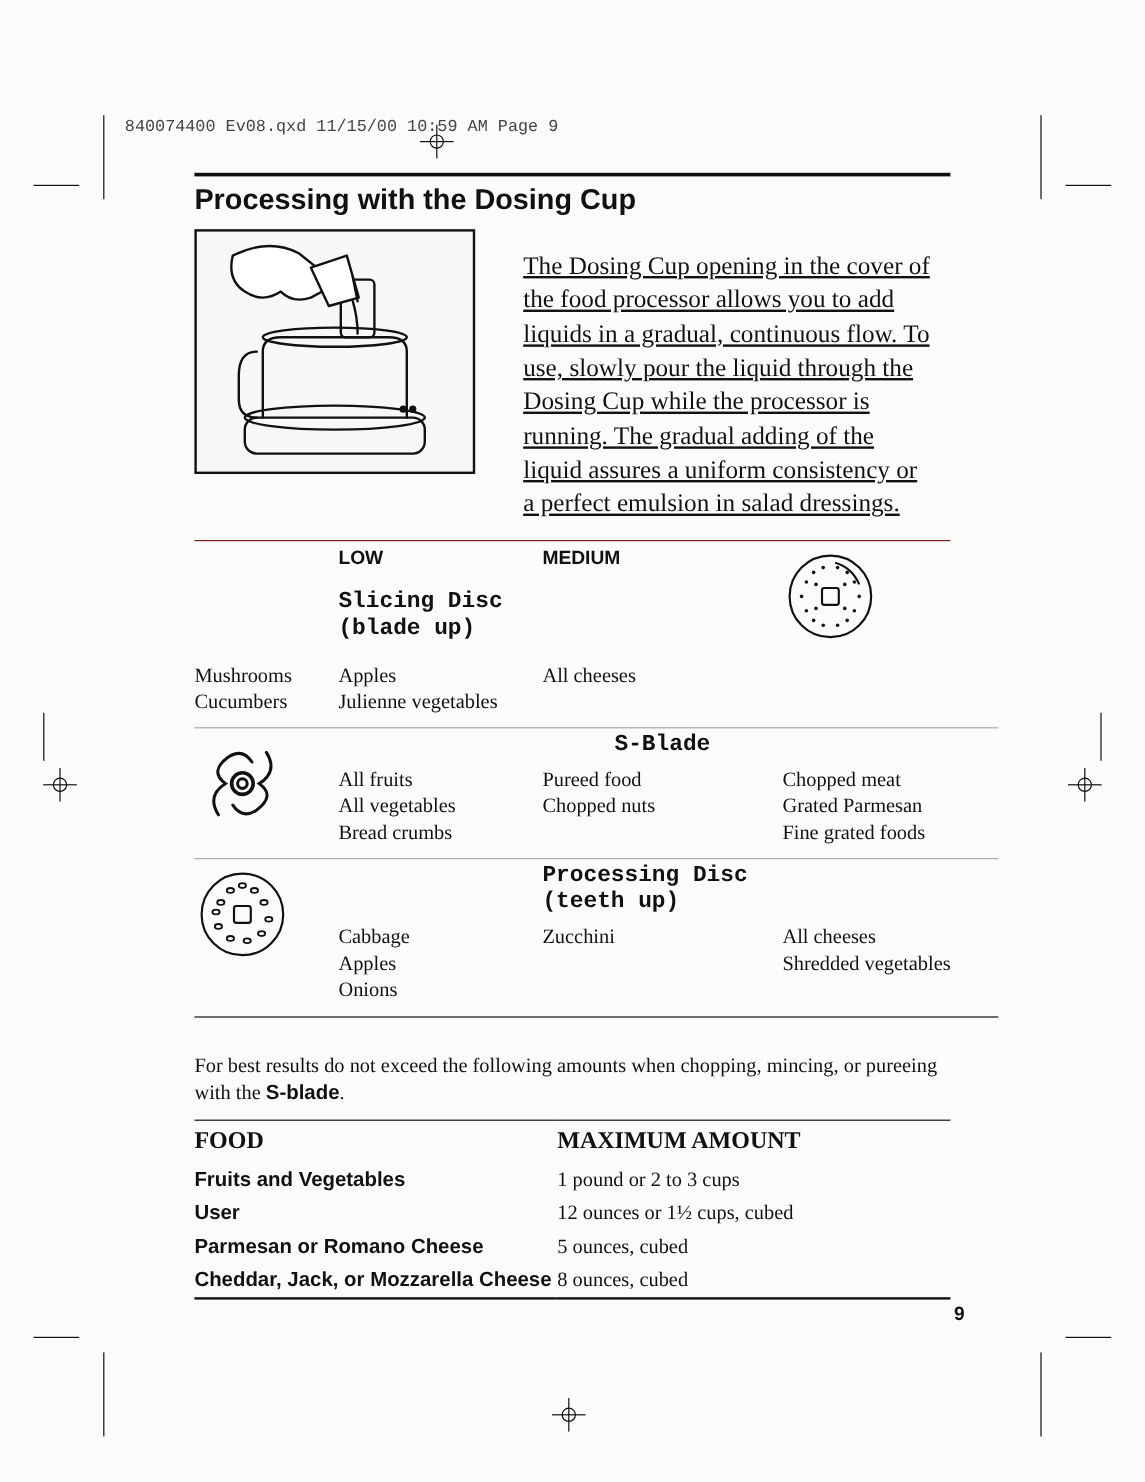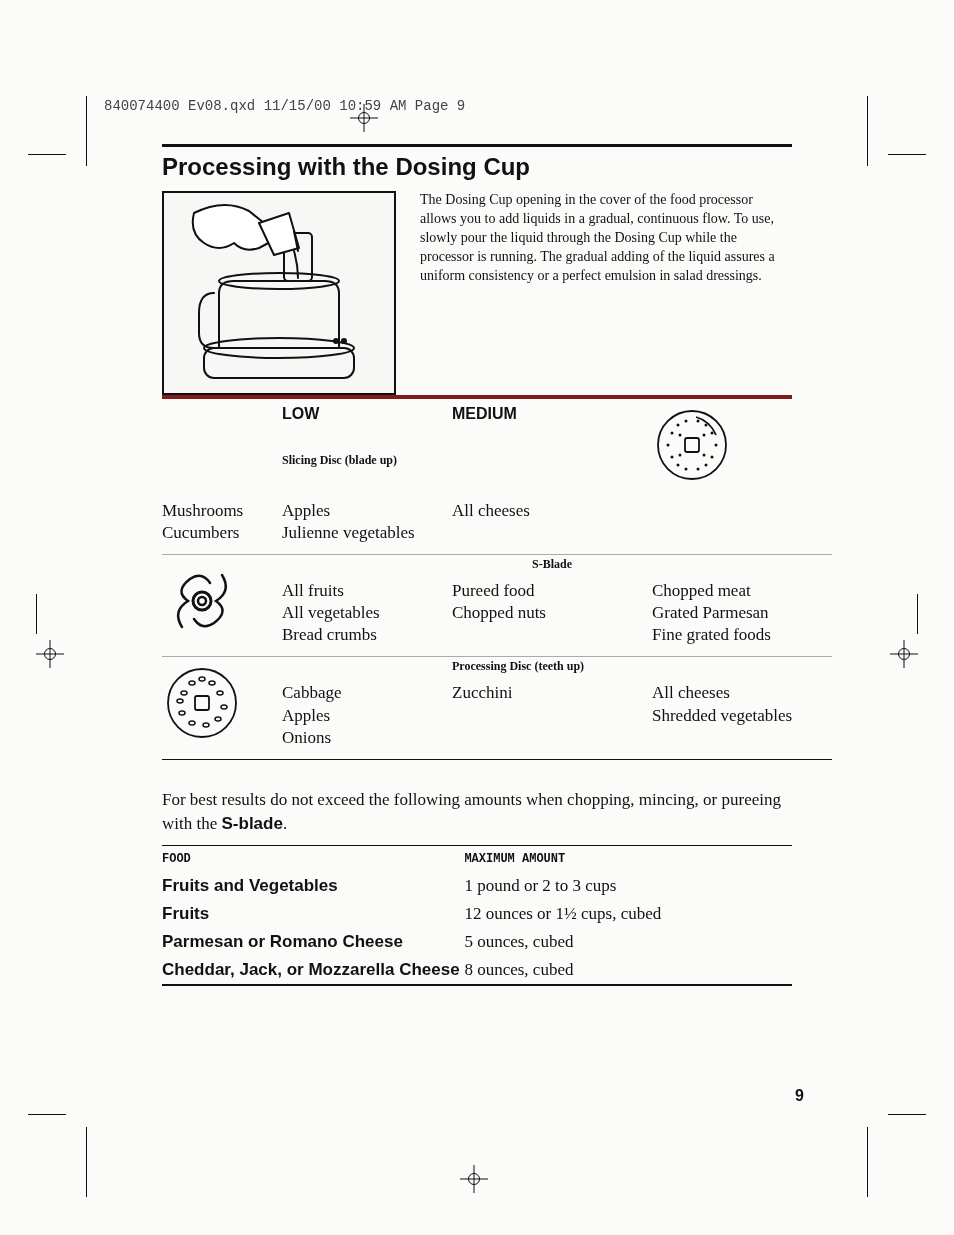--- a/index.html
+++ b/index.html
@@ -77,50 +77,51 @@
     width: 230px;
     height: 200px;
     border: 2px solid #111;
     background: #f7f7f5;
     display: flex;
     align-items: center;
     justify-content: center;
     flex-shrink: 0;
   }
   .intro p {
-    font-size: 14px;
+    font-size: 21px;
     line-height: 1.35;
-    margin: 0;
+    margin: 16px;
+    text-decoration: underline;
   }
   .user-guide-heading {
     font-family: Georgia, "Times New Roman", serif;
     font-style: italic;
     font-size: 48px;
     font-weight: 400;
     margin: 36px 0 8px 0;
   }
 
   .guide-table {
     display: grid;
     grid-template-columns: 120px 170px 200px 180px;
     column-gap: 0;
     align-items: start;
     font-size: 17px;
-    border-top: 4px solid #7f1d1d;
+    border-top: 1px solid #7f1d1d;
   }
   .guide-table .hdr {
     font-family: Helvetica, Arial, sans-serif;
     font-weight: 700;
     font-size: 16px;
     padding: 6px 0 4px 0;
   }
   .guide-table .subhdr {
-    font-family: Liberation Serif, serif;
-    font-weight: 700;
-    font-size: 12px;
+    font-family: Liberation Mono, monospace;
+    font-weight: 700;
+    font-size: 19px;
     padding: 2px 0 6px 0;
   }
   .guide-table .cell {
     padding: 2px 10px 10px 0;
     line-height: 1.3;
   }
   .guide-table .iconcell {
     padding: 6px 8px 8px 0;
   }
   .guide-table .row-sep {
@@ -148,25 +149,25 @@
   }
 
   .max-table {
     width: 100%;
     border-top: 1px solid #111;
     border-bottom: 2px solid #111;
     border-collapse: collapse;
     font-size: 17px;
   }
   .max-table th {
-    font-family: Liberation Mono, monospace;
+    font-family: Liberation Serif, serif;
     font-weight: 700;
     text-align: left;
     padding: 6px 0 6px 0;
-    font-size: 12px;
+    font-size: 20px;
   }
   .max-table td {
     padding: 4px 0 4px 0;
     vertical-align: top;
   }
   .max-table td.food {
     font-family: Liberation Sans, sans-serif;
     font-weight: 700;
     width: 48%;
   }
@@ -349,21 +350,21 @@
           <th>FOOD</th>
           <th>MAXIMUM AMOUNT</th>
         </tr>
       </thead>
       <tbody>
         <tr>
           <td class="food">Fruits and Vegetables</td>
           <td>1 pound or 2 to 3 cups</td>
         </tr>
         <tr>
-          <td class="food">Fruits</td>
+          <td class="food">User</td>
           <td>12 ounces or 1½ cups, cubed</td>
         </tr>
         <tr>
           <td class="food">Parmesan or Romano Cheese</td>
           <td>5 ounces, cubed</td>
         </tr>
         <tr>
           <td class="food">Cheddar, Jack, or Mozzarella Cheese</td>
           <td>8 ounces, cubed</td>
         </tr>

